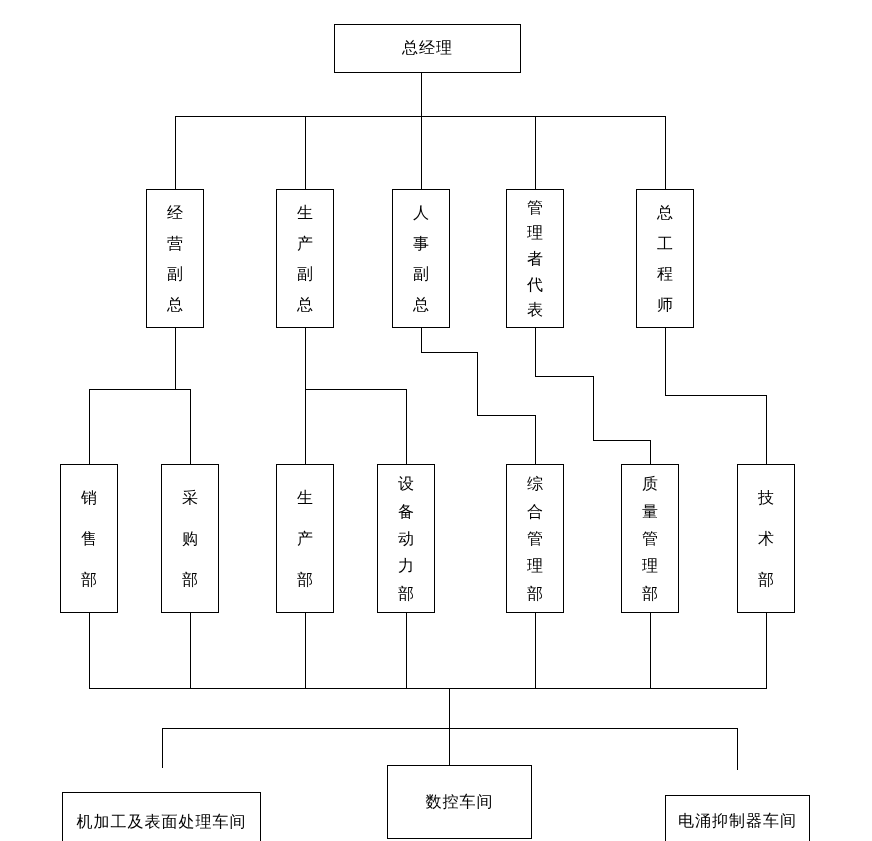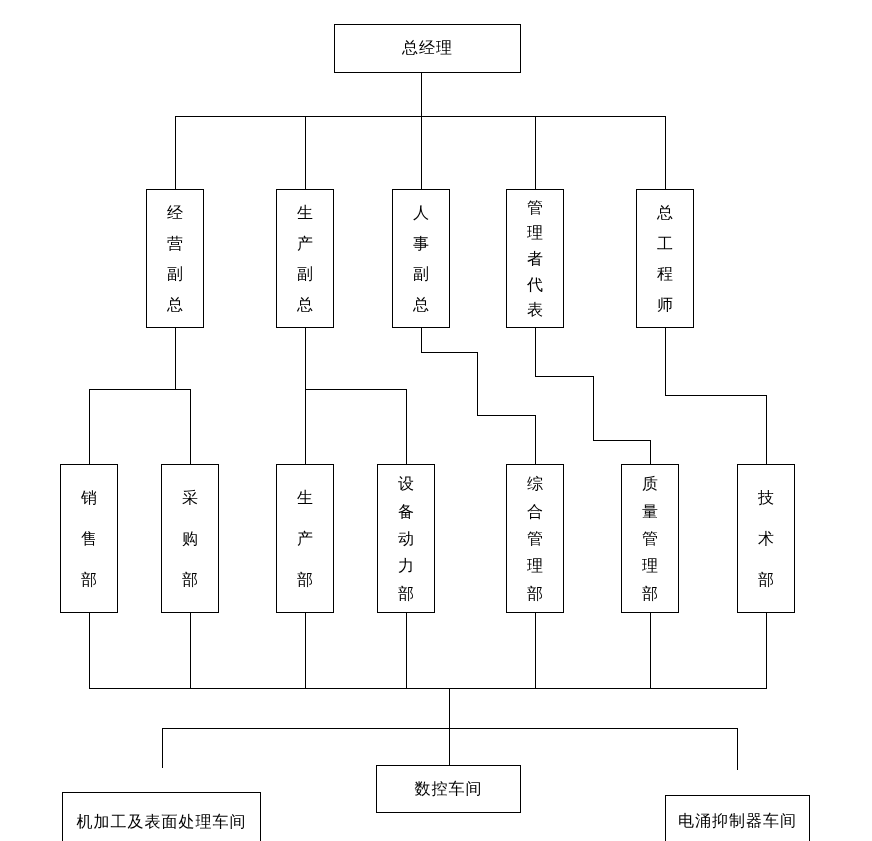--- a/index.html
+++ b/index.html
@@ -159,16 +159,16 @@
   <div class="line lv" style="left:650px;top:613px;height:75px"></div>
   <div class="line lv" style="left:766px;top:613px;height:75px"></div>
 
   <div class="line lh" style="left:89px;top:688px;width:678px"></div>
   <div class="line lv" style="left:449px;top:688px;height:77px"></div>
   <div class="line lh" style="left:162px;top:728px;width:576px"></div>
   <div class="line lv" style="left:162px;top:728px;height:40px"></div>
   <div class="line lv" style="left:737px;top:728px;height:42px"></div>
 
   <div class="node hnode" style="left:62px;top:792px;width:199px;height:60px">机加工及表面处理车间</div>
-  <div class="node hnode" style="left:376px;top:765px;width:145px;height:48px">数控车间</div>
+  <div class="node hnode" style="left:387px;top:765px;width:145px;height:74px">数控车间</div>
   <div class="node hnode" style="left:665px;top:795px;width:145px;height:52px">电涌抑制器车间</div>
 
 </div>
 
 </body></html>

